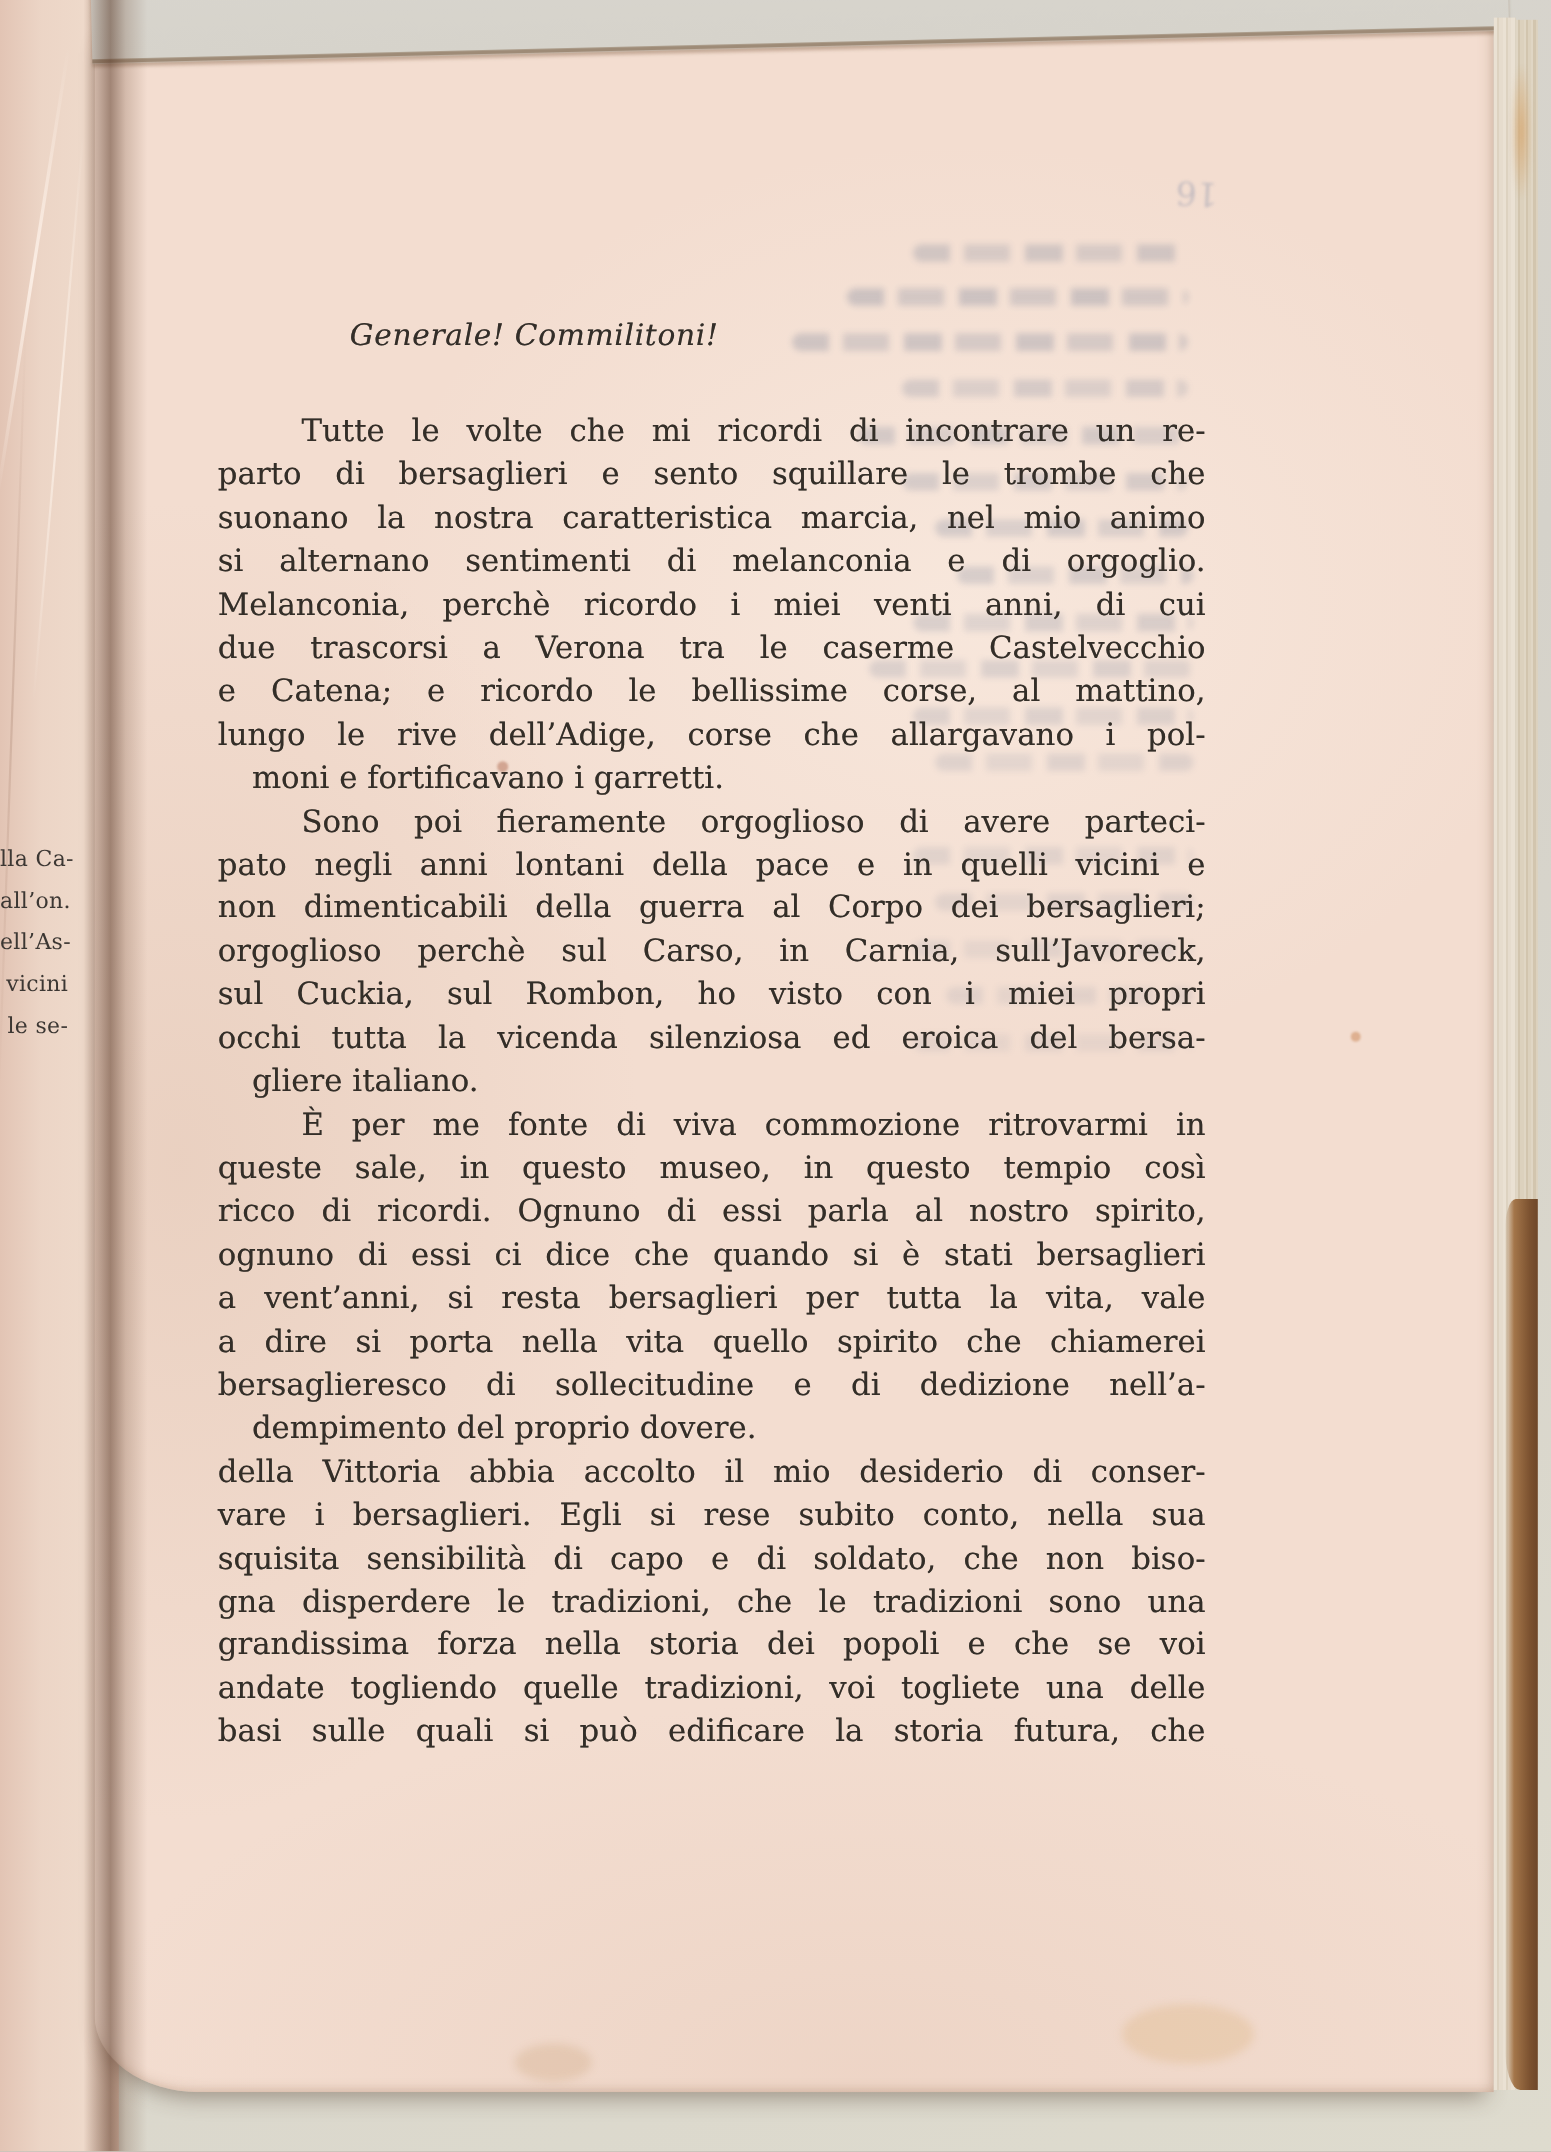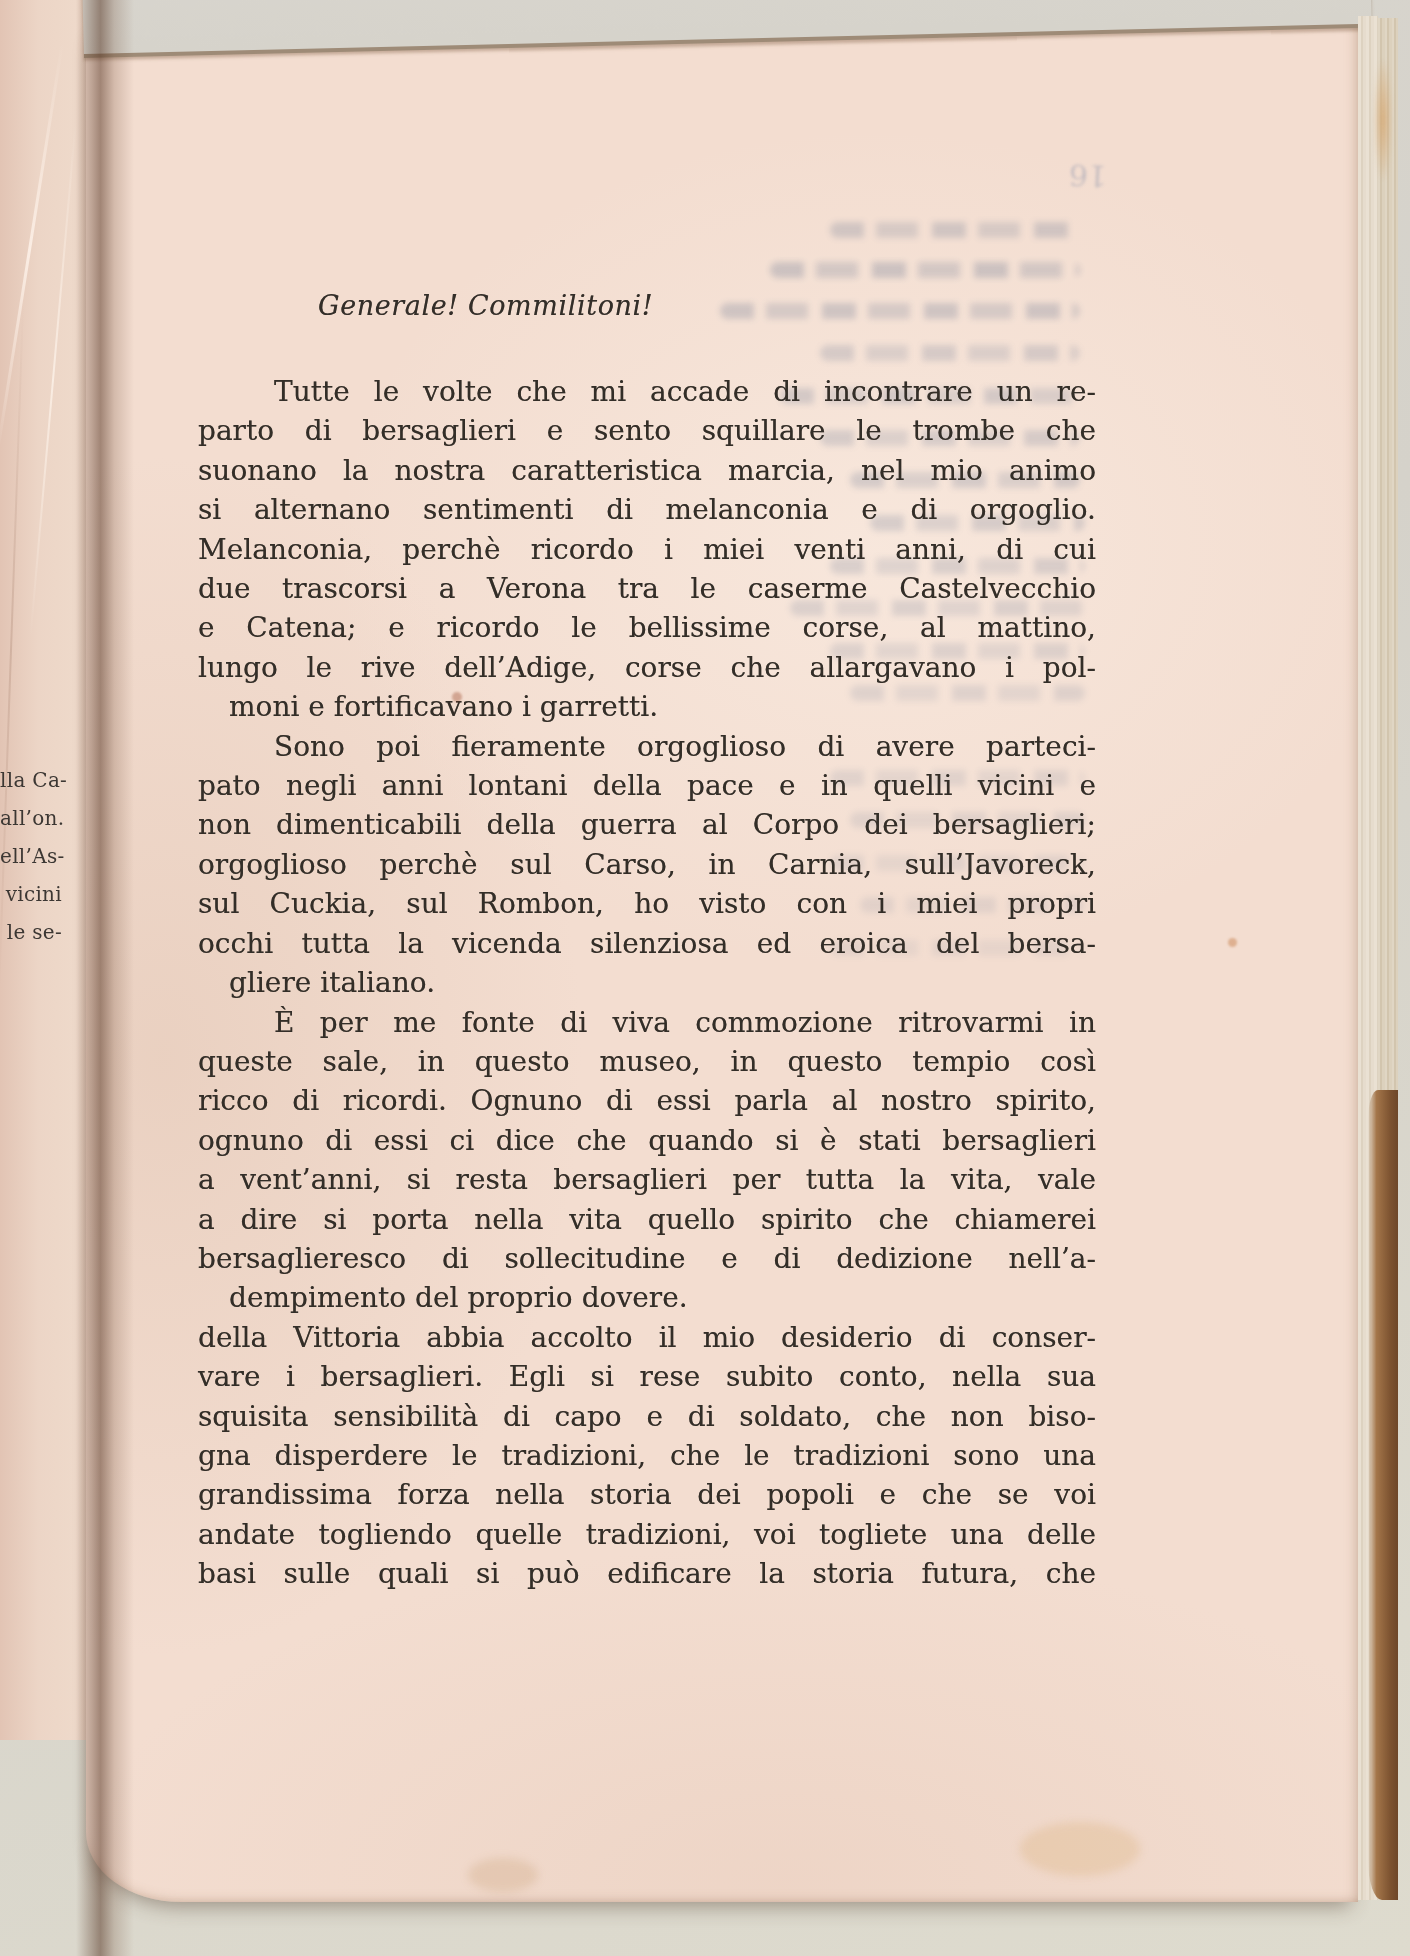--- a/index.html
+++ b/index.html
@@ -3,21 +3,21 @@
 <meta charset="utf-8">
 <style>
   html,body{margin:0;padding:0;background:#b9b6ae;}
   #canvas{
     position:relative; width:1410px; height:1956px; overflow:hidden;
     background:linear-gradient(160deg,#d9d6cf 0%,#d5d2ca 40%,#dedbce 100%);
     font-family:"DejaVu Serif", serif;
   }
   
   .flap{
-    position:absolute; left:0; top:0; width:108px; height:1740px;
+    position:absolute; left:0; top:0; width:108px; height:1956px;
     background:linear-gradient(90deg,#e2c4b4 0%,#ecd5c6 35%,#eed9ca 70%,#e3c6b5 100%);
   }
   .flap .crease1{position:absolute;left:28px;top:40px;width:3px;height:420px;
     background:linear-gradient(180deg,rgba(255,244,236,.0),rgba(255,244,236,.8),rgba(255,244,236,0));
     transform:rotate(9deg);}
   .flap .crease2{position:absolute;left:52px;top:120px;width:2px;height:520px;
     background:linear-gradient(180deg,rgba(255,244,236,0),rgba(255,246,238,.7),rgba(255,246,238,0));
     transform:rotate(5deg);}
   .flap .crease3{position:absolute;left:10px;top:300px;width:2px;height:700px;
     background:linear-gradient(180deg,rgba(150,110,90,0),rgba(150,110,90,.25),rgba(150,110,90,0));
@@ -148,21 +148,21 @@
   <div class="ghost" style="left:830px;top:855px;width:255px;opacity:.4"></div>
   <div class="ghost" style="left:860px;top:897px;width:225px;opacity:.4"></div>
   <div class="ghost" style="left:830px;top:940px;width:255px;opacity:.35"></div>
 
   <div class="pagenum-ghost">16</div>
 
   <div class="heading">Generale! Commilitoni!</div>
 
   <div class="textblock">
     <div>
-      <div class="ln ind">Tutte le volte che mi accade di incontrare un re-</div>
+      <div class="ln ind">Tutte le volte che mi ricordi di incontrare un re-</div>
       <div class="ln">parto di bersaglieri e sento squillare le trombe che</div>
       <div class="ln">suonano la nostra caratteristica marcia, nel mio animo</div>
       <div class="ln">si alternano sentimenti di melanconia e di orgoglio.</div>
       <div class="ln">Melanconia, perchè ricordo i miei venti anni, di cui</div>
       <div class="ln">due trascorsi a Verona tra le caserme Castelvecchio</div>
       <div class="ln">e Catena; e ricordo le bellissime corse, al mattino,</div>
       <div class="ln">lungo le rive dell’Adige, corse che allargavano i pol-</div>
       <div class="ln end">moni e fortificavano i garretti.</div>
     </div>
     <div>

